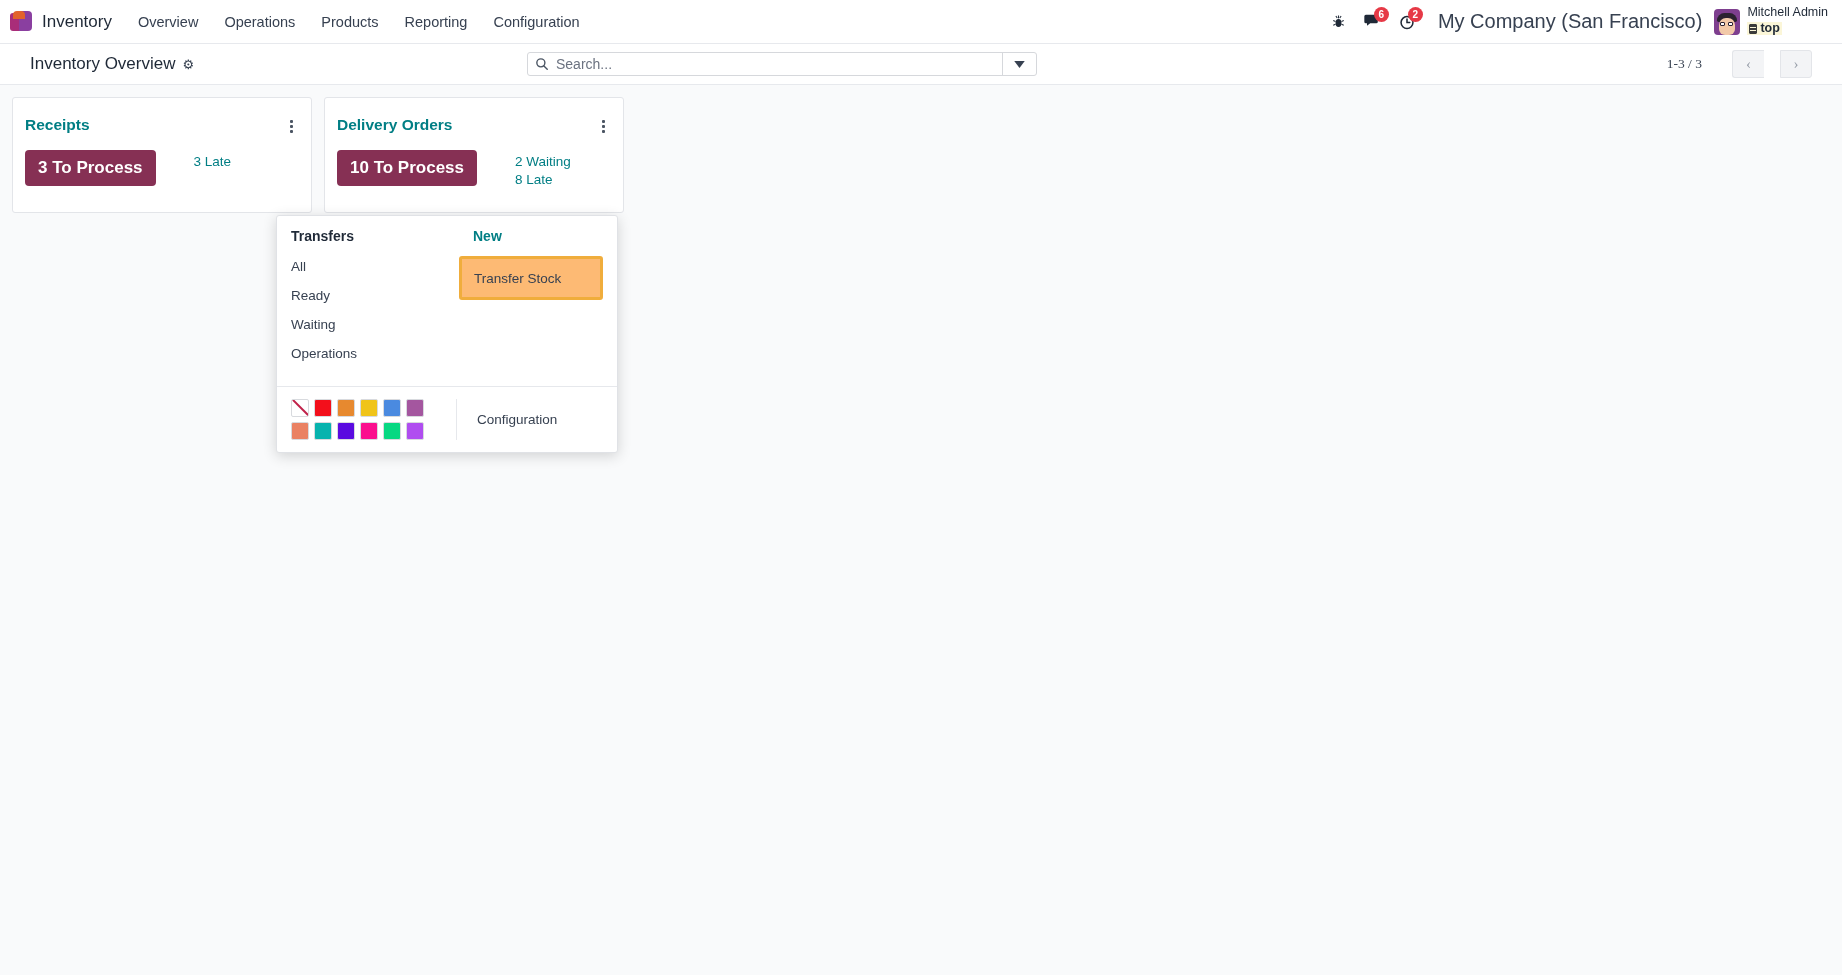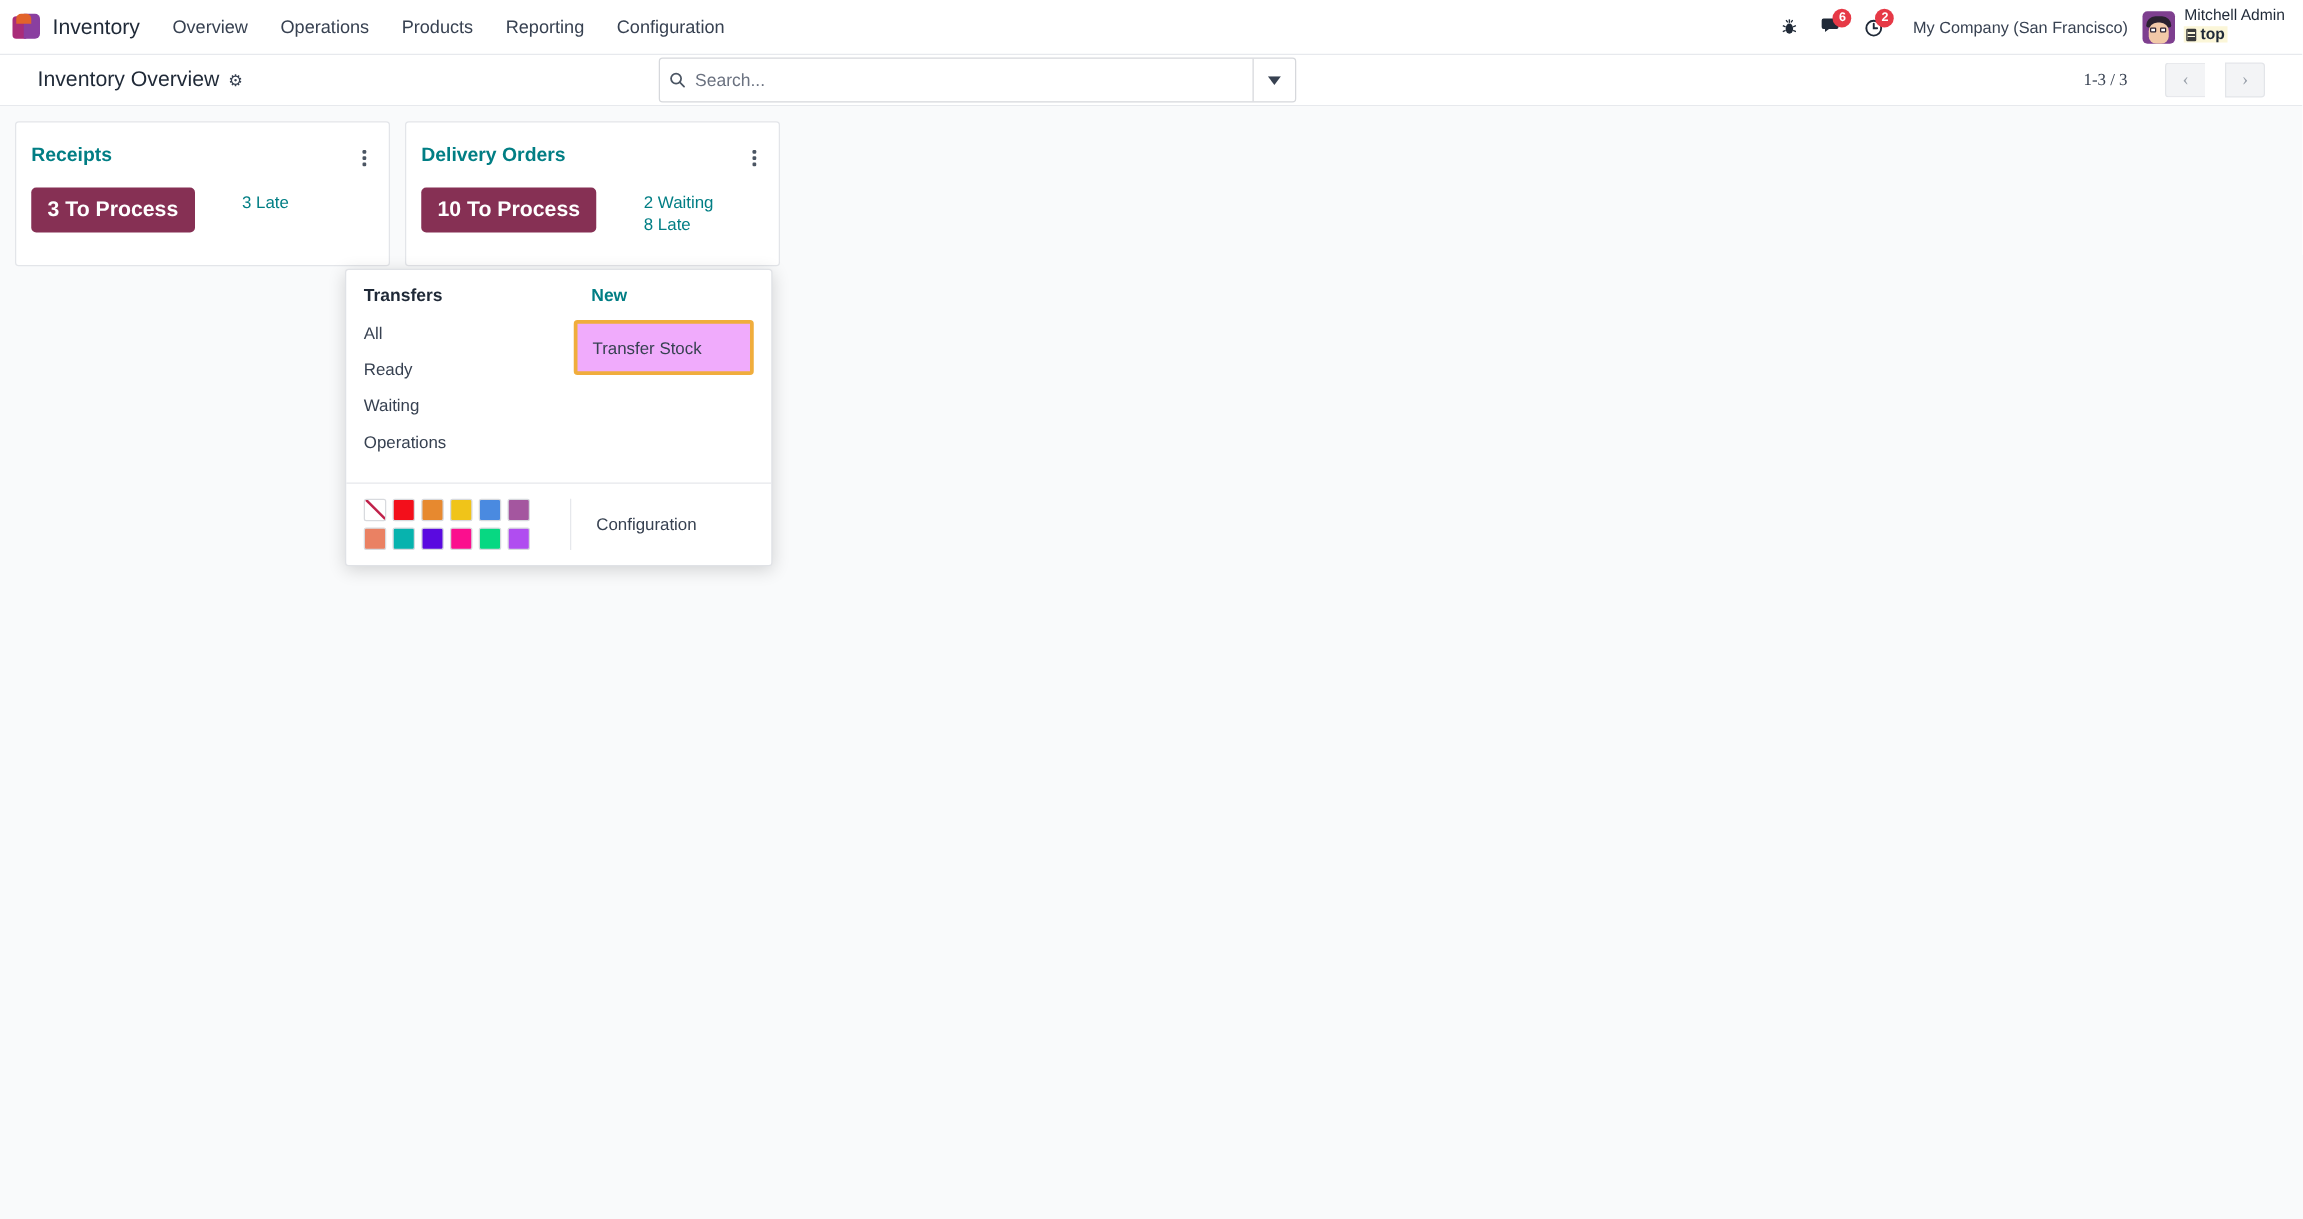--- a/index.html
+++ b/index.html
@@ -80,21 +80,21 @@
     background: #e63946;
     color: #fff;
     border-radius: 8px;
     font-size: 10px;
     line-height: 15px;
     text-align: center;
     padding: 0 3px;
     font-weight: 700;
   }
   .company-name {
-    font-size: 13px;
+    font-size: 20px;
     color: #374151;
     margin: 0 12px 0 14px;
     white-space: nowrap;
     cursor: pointer;
   }
   .user-block {
     display: flex; align-items: center; gap: 7px;
     cursor: pointer;
   }
   .avatar {
@@ -170,21 +170,21 @@
   .gear-icon {
     font-size: 13px;
     color: #374151;
     cursor: pointer;
     line-height: 1;
   }
   .searchview {
     position: absolute;
     left: 527px;
     width: 510px;
-    height: 36px;
+    height: 24px;
     border: 1px solid #d6d8dc;
     border-radius: 3px;
     display: flex;
     align-items: center;
     background: #fff;
   }
   .search-icon-wrap {
     width: 28px;
     display: flex; align-items: center; justify-content: center;
     color: #4b5563;
@@ -343,21 +343,21 @@
     padding: 3px 0;
     margin-bottom: 8px;
     cursor: pointer;
     white-space: nowrap;
   }
   .dd-item.highlighted {
     border: 3px solid #f0ad3c;
     border-radius: 3px;
     padding: 10px 12px;
     margin: 0 0 8px 0;
-    background: #f0abfc;
+    background: #fdba74;
     min-height: 44px;
     display: flex;
     align-items: center;
   }
   .dd-footer {
     border-top: 1px solid #e6e8ec;
     display: flex;
     align-items: center;
     padding: 12px 14px;
   }

